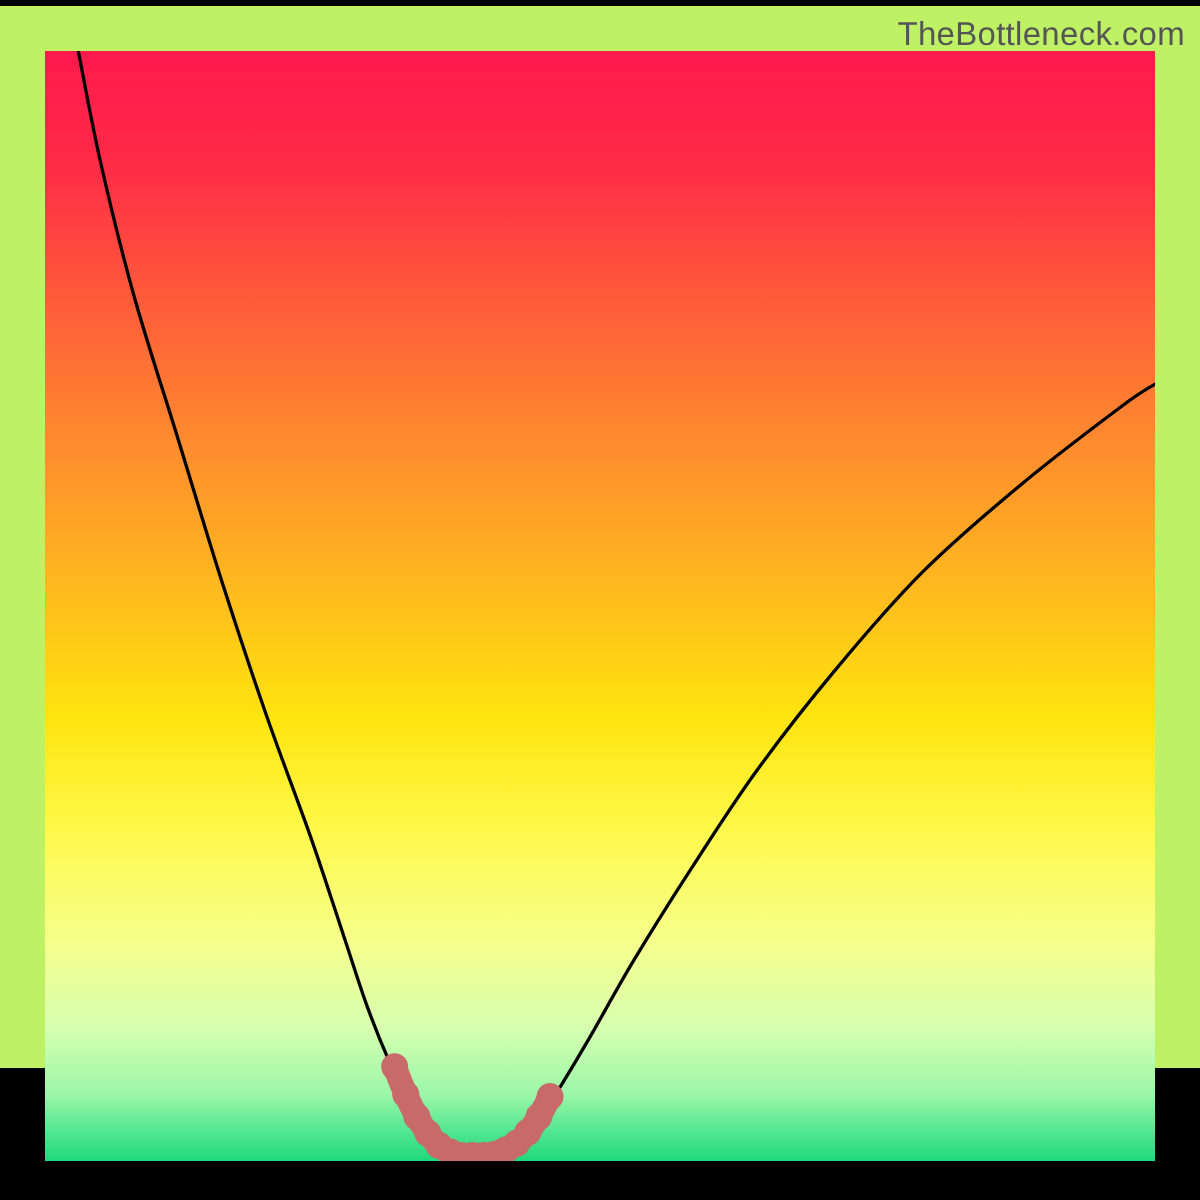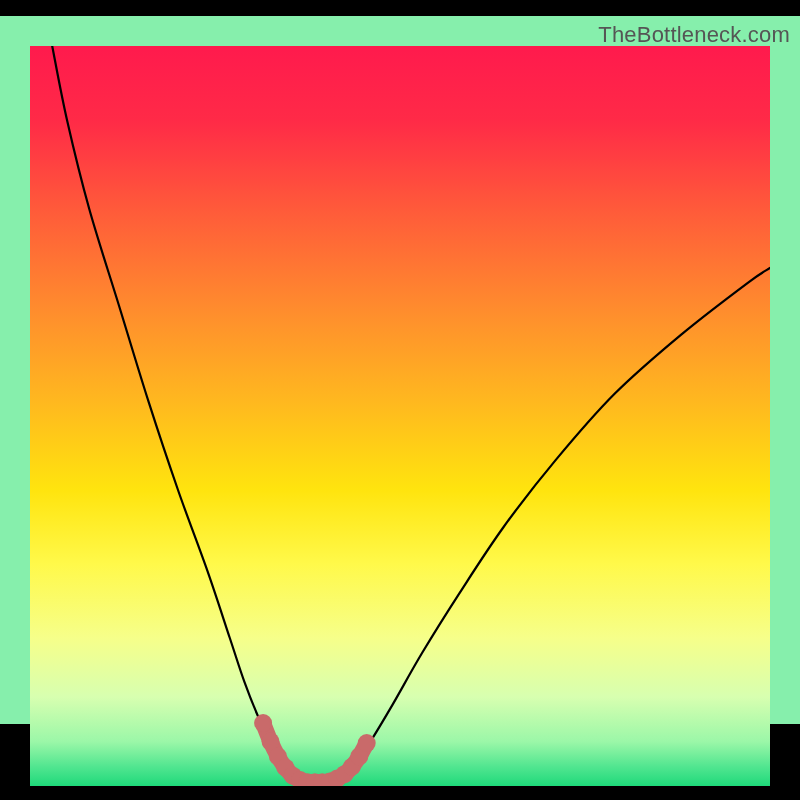--- a/index.html
+++ b/index.html
@@ -6,24 +6,24 @@
     margin: 0;
     padding: 0;
     width: 800px;
     height: 800px;
     overflow: hidden;
     background: #000;
     font-family: Arial, Helvetica, sans-serif;
   }
   .frame {
     position: absolute;
-    top: 16px; left: 0;
+    top: 4px; left: 0;
     width: 800px;
     height: 708px;
-    background: #86efac;
+    background: #bef264;
   }
   .plot-area {
     position: absolute;
     top: 30px;
     left: 30px;
     width: 740px;
     height: 740px;
     overflow: hidden;
   }
   .watermark {

